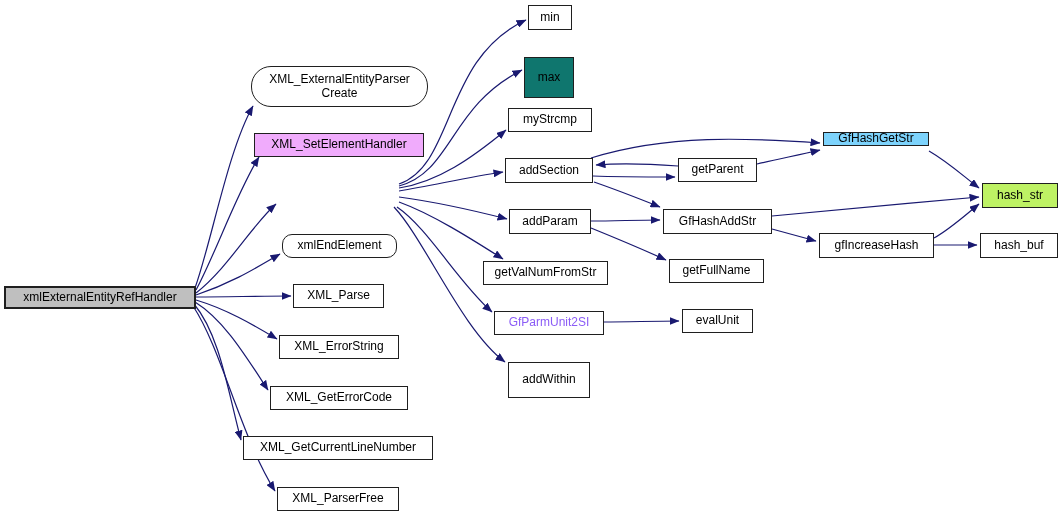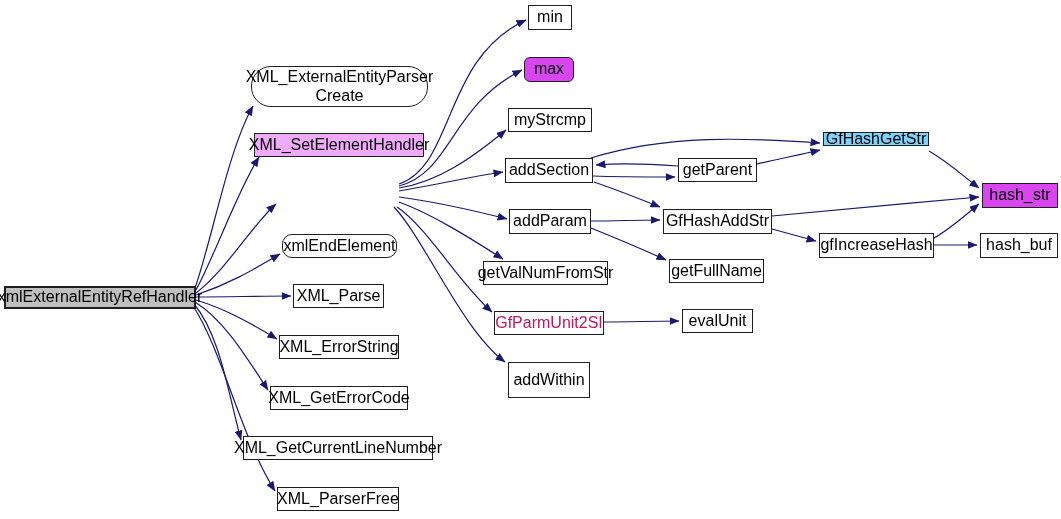--- a/index.html
+++ b/index.html
@@ -2,21 +2,21 @@
 <html><head>
 <meta charset="utf-8">
 <style>
   html,body{margin:0;padding:0;background:#ffffff;}
   #figure{position:relative;width:1061px;height:519px;background:#ffffff;overflow:hidden;
           font-family:"Liberation Sans", sans-serif;}
   #edges{position:absolute;left:0;top:0;width:1061px;height:519px;}
   .edge{fill:none;stroke:#191970;stroke-width:1.2px;}
   .node{position:absolute;display:flex;align-items:center;justify-content:center;
         box-sizing:border-box;background:#ffffff;border:1px solid #1f1f1f;
-        color:#000000;font-size:16px;line-height:1.15;text-align:center;white-space:nowrap;}
+        color:#000000;font-size:12px;line-height:1.15;text-align:center;white-space:nowrap;}
   .node.root{background:#bfbfbf;border-width:2px;}
   .node.multiline{white-space:pre-line;}
 </style>
 </head>
 <body>
 
 <div id="figure">
 
   <svg id="edges" viewBox="0 0 1061 519" width="1061" height="519" xmlns="http://www.w3.org/2000/svg">
     <defs>
@@ -65,30 +65,30 @@
 Create</div>
   <div class="node" style="left: 254px; top: 133px; width: 170px; height: 24px; background: #f0abfc; border-color: rgb(31, 31, 31); color: rgb(0, 0, 0);">XML_SetElementHandler</div>
   <div class="node" style="left: 282px; top: 234px; width: 115px; height: 24px; background: rgb(255, 255, 255); border-color: rgb(31, 31, 31); color: rgb(0, 0, 0); border-radius: 10px;">xmlEndElement</div>
   <div class="node" style="left: 293px; top: 284px; width: 91px; height: 24px; background: rgb(255, 255, 255); border-color: rgb(31, 31, 31); color: rgb(0, 0, 0);">XML_Parse</div>
   <div class="node" style="left: 279px; top: 335px; width: 120px; height: 24px; background: rgb(255, 255, 255); border-color: rgb(31, 31, 31); color: rgb(0, 0, 0);">XML_ErrorString</div>
   <div class="node" style="left: 270px; top: 386px; width: 138px; height: 24px; background: rgb(255, 255, 255); border-color: rgb(31, 31, 31); color: rgb(0, 0, 0);">XML_GetErrorCode</div>
   <div class="node" style="left: 243px; top: 436px; width: 190px; height: 24px; background: rgb(255, 255, 255); border-color: rgb(31, 31, 31); color: rgb(0, 0, 0);">XML_GetCurrentLineNumber</div>
   <div class="node" style="left: 277px; top: 487px; width: 122px; height: 24px; background: rgb(255, 255, 255); border-color: rgb(31, 31, 31); color: rgb(0, 0, 0);">XML_ParserFree</div>
 
   <div class="node" style="left: 528px; top: 5px; width: 44px; height: 25px; background: rgb(255, 255, 255); border-color: rgb(31, 31, 31); color: rgb(0, 0, 0);">min</div>
-  <div class="node" style="left: 524px; top: 57px; width: 50px; height: 25px; background: #d946ef; border-color: rgb(31, 31, 31); color: rgb(0, 0, 0); border-radius: 6px;">max</div>
+  <div class="node" style="left: 524px; top: 57px; width: 50px; height: 41px; background: #0f766e; border-color: rgb(31, 31, 31); color: rgb(0, 0, 0);">max</div>
   <div class="node" style="left: 508px; top: 108px; width: 84px; height: 24px; background: rgb(255, 255, 255); border-color: rgb(31, 31, 31); color: rgb(0, 0, 0);">myStrcmp</div>
   <div class="node" style="left: 505px; top: 158px; width: 88px; height: 25px; background: rgb(255, 255, 255); border-color: rgb(31, 31, 31); color: rgb(0, 0, 0);">addSection</div>
   <div class="node" style="left: 509px; top: 209px; width: 82px; height: 25px; background: rgb(255, 255, 255); border-color: rgb(31, 31, 31); color: rgb(0, 0, 0);">addParam</div>
   <div class="node" style="left: 483px; top: 261px; width: 125px; height: 24px; background: rgb(255, 255, 255); border-color: rgb(31, 31, 31); color: rgb(0, 0, 0);">getValNumFromStr</div>
-  <div class="node" style="left: 494px; top: 311px; width: 110px; height: 24px; background: rgb(255, 255, 255); border-color: rgb(31, 31, 31); color: #be185d;">GfParmUnit2SI</div>
+  <div class="node" style="left: 494px; top: 311px; width: 110px; height: 24px; background: rgb(255, 255, 255); border-color: rgb(31, 31, 31); color: #8b5cf6;">GfParmUnit2SI</div>
   <div class="node" style="left: 508px; top: 362px; width: 82px; height: 36px; background: rgb(255, 255, 255); border-color: rgb(31, 31, 31); color: rgb(0, 0, 0);">addWithin</div>
 
   <div class="node" style="left: 678px; top: 158px; width: 79px; height: 24px; background: rgb(255, 255, 255); border-color: rgb(31, 31, 31); color: rgb(0, 0, 0);">getParent</div>
   <div class="node" style="left: 663px; top: 209px; width: 109px; height: 25px; background: rgb(255, 255, 255); border-color: rgb(31, 31, 31); color: rgb(0, 0, 0);">GfHashAddStr</div>
   <div class="node" style="left: 669px; top: 259px; width: 95px; height: 24px; background: rgb(255, 255, 255); border-color: rgb(31, 31, 31); color: rgb(0, 0, 0);">getFullName</div>
   <div class="node" style="left: 823px; top: 132px; width: 106px; height: 14px; background: #7dd3fc; border-color: rgb(31, 31, 31); color: rgb(0, 0, 0);">GfHashGetStr</div>
   <div class="node" style="left: 819px; top: 233px; width: 115px; height: 25px; background: rgb(255, 255, 255); border-color: rgb(31, 31, 31); color: rgb(0, 0, 0); text-align: right;">gfIncreaseHash</div>
-  <div class="node" style="left: 982px; top: 183px; width: 76px; height: 25px; background: #d946ef; border-color: rgb(31, 31, 31); color: rgb(0, 0, 0);">hash_str</div>
+  <div class="node" style="left: 982px; top: 183px; width: 76px; height: 25px; background: #bef264; border-color: rgb(31, 31, 31); color: rgb(0, 0, 0);">hash_str</div>
   <div class="node" style="left: 980px; top: 233px; width: 78px; height: 25px; background: rgb(255, 255, 255); border-color: rgb(31, 31, 31); color: rgb(0, 0, 0);">hash_buf</div>
   <div class="node" style="left: 682px; top: 309px; width: 71px; height: 24px; background: rgb(255, 255, 255); border-color: rgb(31, 31, 31); color: rgb(0, 0, 0);">evalUnit</div>
 
 </div>
 
 </body></html>

